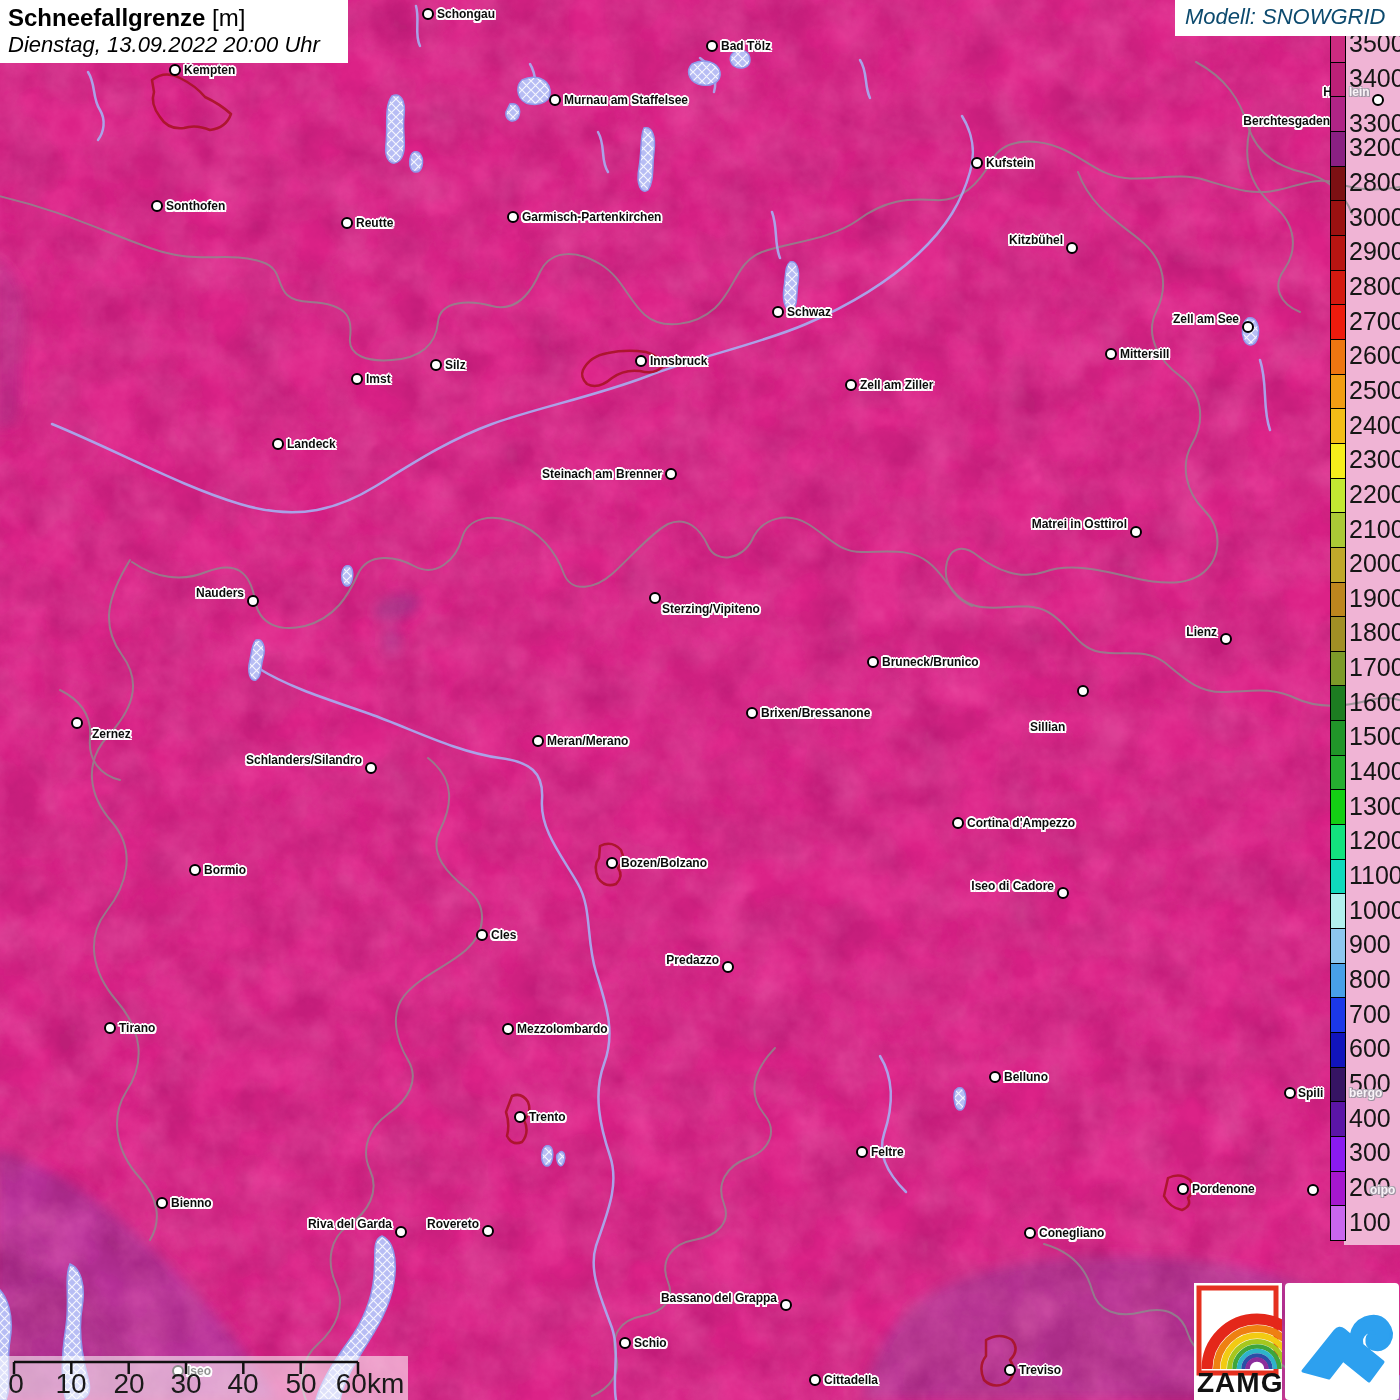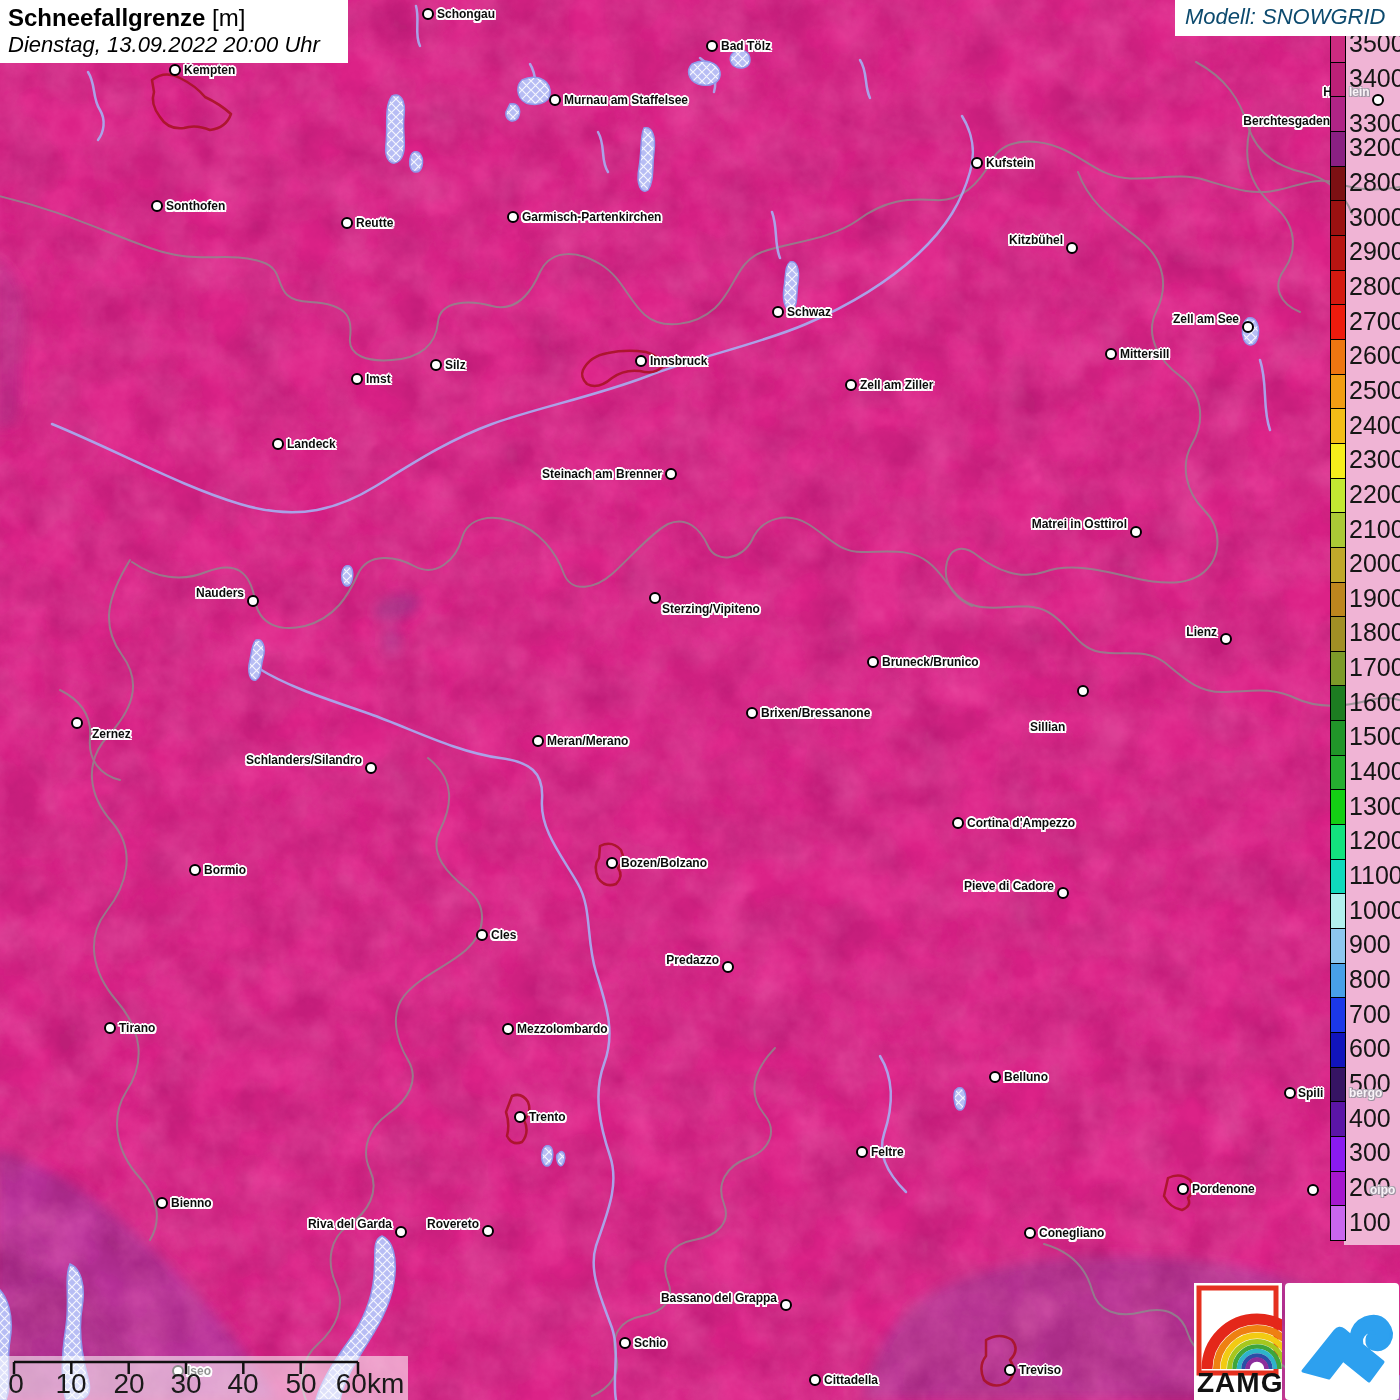--- a/index.html
+++ b/index.html
@@ -205,21 +205,21 @@
       <div class="city-label" style="left: 547px; top: 741px;">Meran/Merano</div>
       <div class="city-dot" style="left: 371px; top: 768px;"></div>
       <div class="city-label" style="right: 1038px; top: 760px;">Schlanders/Silandro</div>
       <div class="city-dot" style="left: 958px; top: 823px;"></div>
       <div class="city-label" style="left: 967px; top: 823px;">Cortina d'Ampezzo</div>
       <div class="city-dot" style="left: 195px; top: 870px;"></div>
       <div class="city-label" style="left: 204px; top: 870px;">Bormio</div>
       <div class="city-dot" style="left: 612px; top: 863px;"></div>
       <div class="city-label" style="left: 621px; top: 863px;">Bozen/Bolzano</div>
       <div class="city-dot" style="left: 1063px; top: 893px;"></div>
-      <div class="city-label" style="right: 346px; top: 886px;">Pieve di Cadore</div>
+      <div class="city-label" style="right: 346px; top: 886px;">Iseo di Cadore</div>
       <div class="city-dot" style="left: 482px; top: 935px;"></div>
       <div class="city-label" style="left: 491px; top: 935px;">Cles</div>
       <div class="city-dot" style="left: 728px; top: 967px;"></div>
       <div class="city-label" style="right: 681px; top: 960px;">Predazzo</div>
       <div class="city-dot" style="left: 110px; top: 1028px;"></div>
       <div class="city-label" style="left: 119px; top: 1028px;">Tirano</div>
       <div class="city-dot" style="left: 508px; top: 1029px;"></div>
       <div class="city-label" style="left: 517px; top: 1029px;">Mezzolombardo</div>
       <div class="city-dot" style="left: 995px; top: 1077px;"></div>
       <div class="city-label" style="left: 1004px; top: 1077px;">Belluno</div>

